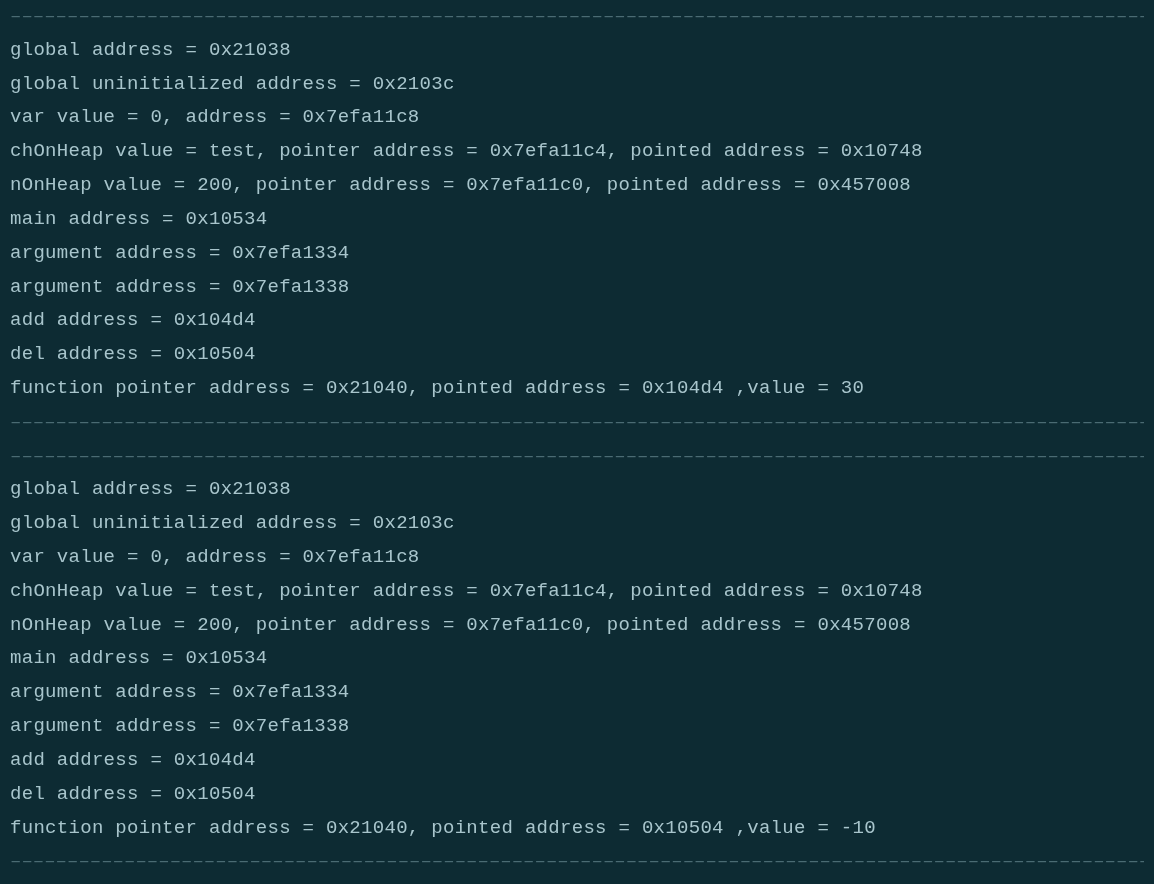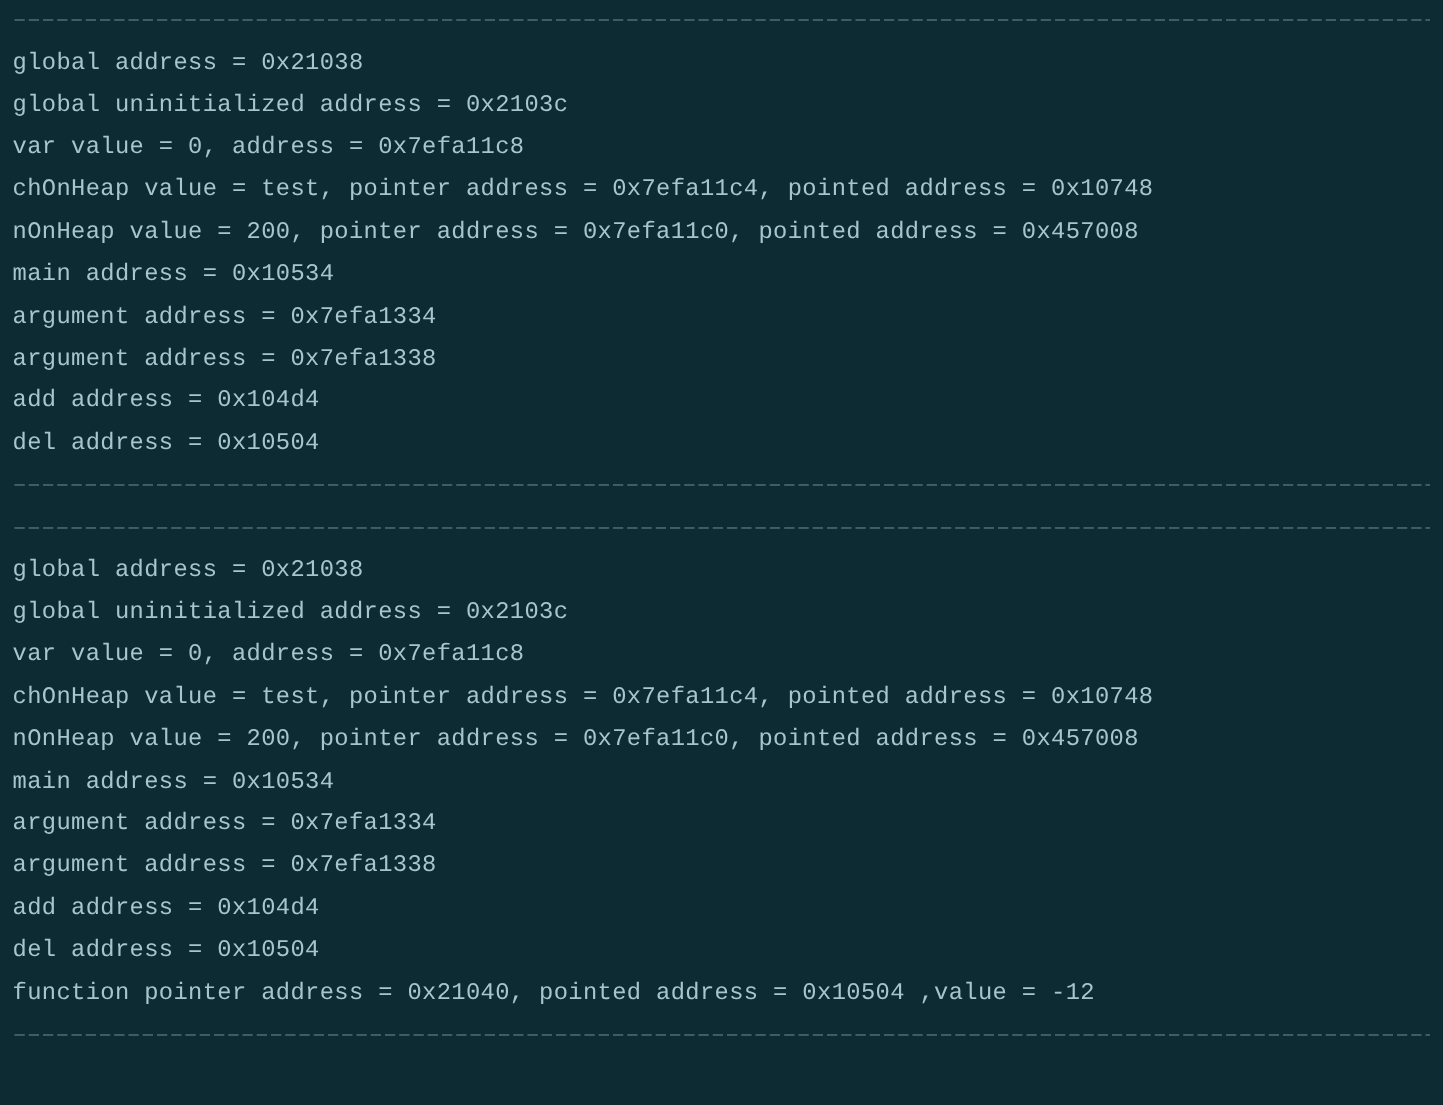--- a/index.html
+++ b/index.html
@@ -40,30 +40,31 @@
   <div class="line">global address = 0x21038</div>
   <div class="line">global uninitialized address = 0x2103c</div>
   <div class="line">var value = 0, address = 0x7efa11c8</div>
   <div class="line">chOnHeap value = test, pointer address = 0x7efa11c4, pointed address = 0x10748</div>
   <div class="line">nOnHeap value = 200, pointer address = 0x7efa11c0, pointed address = 0x457008</div>
   <div class="line">main address = 0x10534</div>
   <div class="line">argument address = 0x7efa1334</div>
   <div class="line">argument address = 0x7efa1338</div>
   <div class="line">add address = 0x104d4</div>
   <div class="line">del address = 0x10504</div>
+  <div class="line">function pointer address = 0x21040, pointed address = 0x104d4 ,value = 30</div>
   <div class="divider">––––––––––––––––––––––––––––––––––––––––––––––––––––––––––––––––––––––––––––––––––––––––––––––––––––</div>
 </div>
 
 <div class="block">
   <div class="divider">––––––––––––––––––––––––––––––––––––––––––––––––––––––––––––––––––––––––––––––––––––––––––––––––––––</div>
   <div class="line">global address = 0x21038</div>
   <div class="line">global uninitialized address = 0x2103c</div>
   <div class="line">var value = 0, address = 0x7efa11c8</div>
   <div class="line">chOnHeap value = test, pointer address = 0x7efa11c4, pointed address = 0x10748</div>
   <div class="line">nOnHeap value = 200, pointer address = 0x7efa11c0, pointed address = 0x457008</div>
   <div class="line">main address = 0x10534</div>
   <div class="line">argument address = 0x7efa1334</div>
   <div class="line">argument address = 0x7efa1338</div>
   <div class="line">add address = 0x104d4</div>
   <div class="line">del address = 0x10504</div>
-  <div class="line">function pointer address = 0x21040, pointed address = 0x10504 ,value = -12</div>
+  <div class="line">function pointer address = 0x21040, pointed address = 0x10504 ,value = -10</div>
   <div class="divider">––––––––––––––––––––––––––––––––––––––––––––––––––––––––––––––––––––––––––––––––––––––––––––––––––––</div>
 </div>
 
 </body></html>

